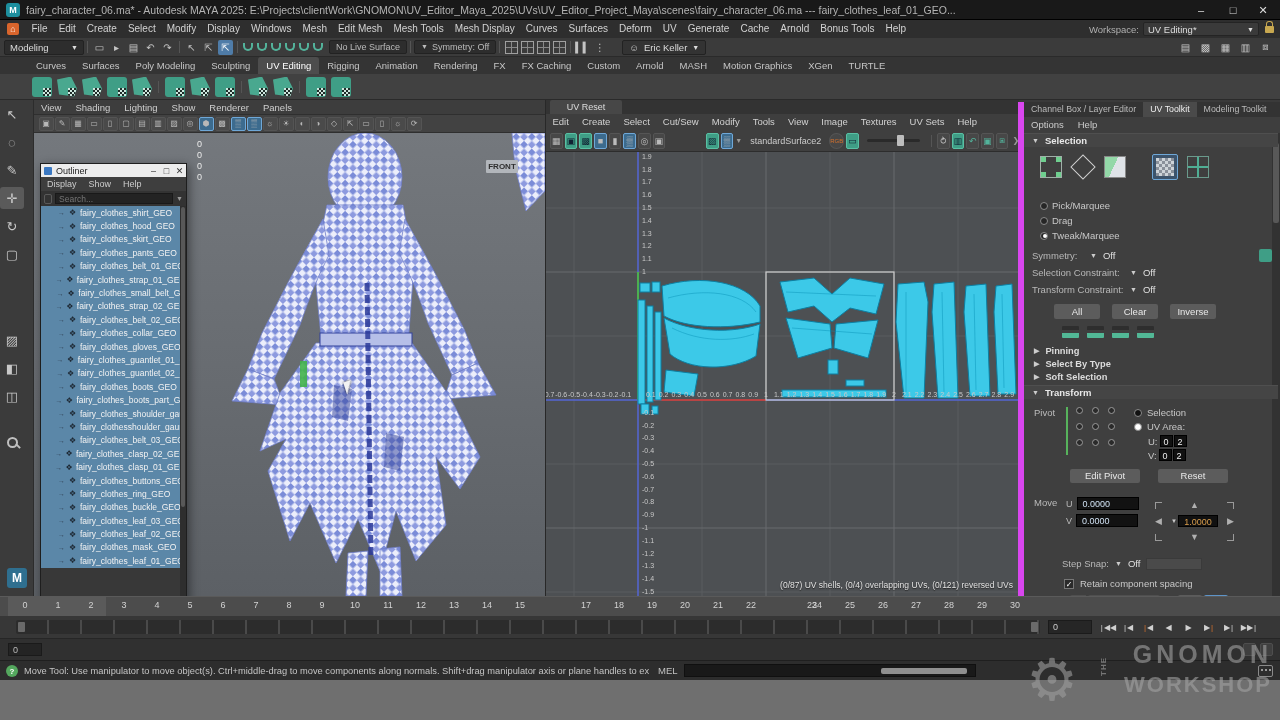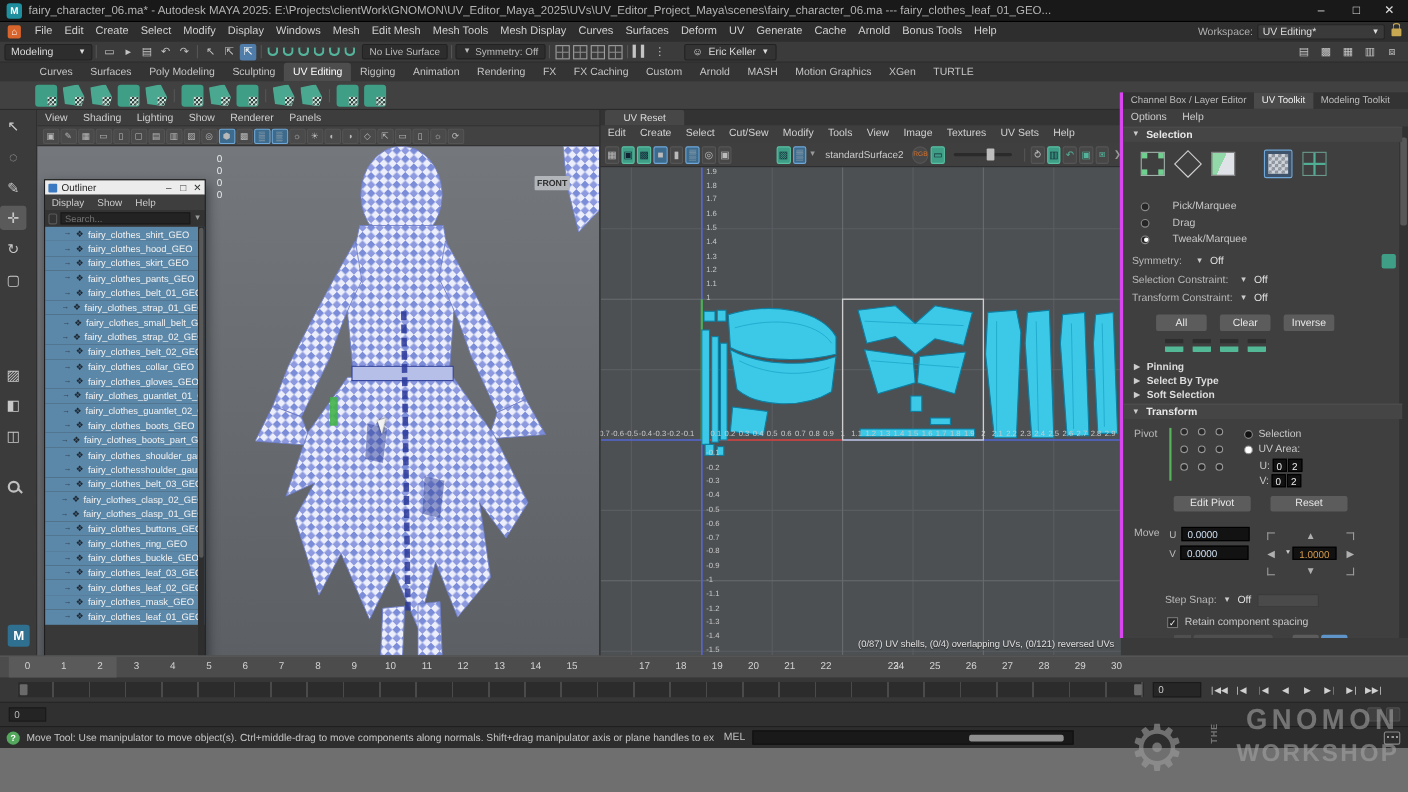--- a/index.html
+++ b/index.html
@@ -89,21 +89,21 @@
   .uv-ti.green{background:#3f9e86;border-color:#59c0a4;color:#123;}
   .uv-ti.lit{background:#3c6b8e;border-color:#6fa8d8;}
   .uv-mat{font-size:9px;color:#ccc;margin:0 6px;white-space:nowrap;}
   .uv-slider{width:70px;height:3px;background:#2a2a2a;border-radius:2px;position:relative;margin:0 6px;}
   .uv-slider i{position:absolute;left:30px;top:-4px;width:7px;height:11px;background:#bdbdbd;border-radius:1px;}
   .uv-canvas{left:0;top:52px;width:473px;height:444px;background:#4d5053;overflow:hidden;}
   .uv-num{position:absolute;font-size:7px;color:#c9c9c9;transform:translateX(-50%);}
   .uv-numv{position:absolute;font-size:7px;color:#c9c9c9;}
   .uv-status{position:absolute;right:6px;bottom:6px;font-size:8.5px;color:#e2e2e2;text-shadow:0 1px 1px #222;}
   
-  .rp{left:1018px;top:84px;width:262px;height:496px;background:#3f3f3f;border-left:3px solid #d946ef;}
+  .rp{left:1018px;top:102px;width:262px;height:496px;background:#3f3f3f;border-left:6px solid #d946ef;}
   .rp-tabs{left:0;top:0;width:262px;height:15px;background:#333;}
   .rp-tab{padding:0 7px;font-size:8.8px;line-height:15px;color:#bbb;white-space:nowrap;}
   .rp-tab.active{background:#4a4a4a;color:#eee;}
   .rp-menus{left:0;top:15px;width:262px;height:16px;background:#3e3e3e;}
   .rp-menu{padding:0 7px;font-size:9.5px;line-height:16px;color:#ccc;}
   .rp-body{left:0;top:31px;width:254px;height:465px;overflow:hidden;}
   .rp-sb{right:0;top:31px;width:8px;height:465px;background:#323232;}
   .rp-sb i{display:block;width:6px;height:80px;background:#585858;margin:10px auto 0;border-radius:2px;}
   .sec-h{height:14px;display:flex;align-items:center;gap:6px;padding-left:8px;font-weight:bold;color:#e8e8e8;font-size:9.5px;background:#454545;border-top:1px solid #4f4f4f;}
   .tri{font-size:7px;color:#ccc;}
@@ -115,21 +115,21 @@
     linear-gradient(#6fcf8f,#6fcf8f) right bottom/5px 5px no-repeat;}
   .i-diam{width:18px;height:18px;border:1px solid #d0d0d0;transform:rotate(45deg);margin:0 3px;}
   .i-cube{width:22px;height:22px;border:1px solid #888;background:linear-gradient(115deg,#93d8a8 45%,#dfe3e8 45%);}
   .i-tile{width:26px;height:26px;border:1px solid #6fa8d8;border-radius:2px;background:#3c536b;padding:3px;}
   .i-tile i{display:block;width:100%;height:100%;background:
     linear-gradient(45deg,#89909a 25%,transparent 25%,transparent 75%,#89909a 75%),
     linear-gradient(45deg,#89909a 25%,#cdd3d8 25%,#cdd3d8 75%,#89909a 75%);background-size:6px 6px;background-position:0 0,3px 3px;}
   .i-grid{width:22px;height:22px;border:1px solid #6a9a8c;background:
     linear-gradient(#4fae94,#4fae94) 50% 0/2px 100% no-repeat,
     linear-gradient(#4fae94,#4fae94) 0 50%/100% 2px no-repeat;}
-  .radio-row{display:flex;align-items:center;gap:21px;height:13px;margin-left:16px;font-size:9.5px;color:#c8c8c8;}
+  .radio-row{display:flex;align-items:center;gap:4px;height:13px;margin-left:16px;font-size:9.5px;color:#c8c8c8;}
   .rdot{width:8px;height:8px;border:1px solid #8a8a8a;border-radius:50%;background:#262626;position:relative;}
   .radio-row.active .rdot:after{content:'';position:absolute;left:1.5px;top:1.5px;width:4px;height:4px;border-radius:50%;background:#fff;}
   .kv{display:flex;align-items:center;height:17px;padding-left:8px;font-size:9.5px;color:#b8b8b8;gap:6px;}
   .kv .val{color:#e0e0e0;}
   .btn{background:#5c5c5c;border-radius:2px;color:#e8e8e8;font-size:9.5px;text-align:center;}
   .grow-ic{width:17px;height:12px;background:
     linear-gradient(#52b896,#52b896) 0 100%/100% 5px no-repeat,
     linear-gradient(#2e2e2e,#2e2e2e) 0 0/100% 4px no-repeat;border-radius:1px;margin-right:8px;}
   .colsec{height:13px;display:flex;align-items:center;gap:6px;padding-left:10px;font-weight:bold;color:#dcdcdc;font-size:9.3px;}
   .pvt-dot{width:7px;height:7px;border:1px solid #999;border-radius:50%;background:#2a2a2a;}

